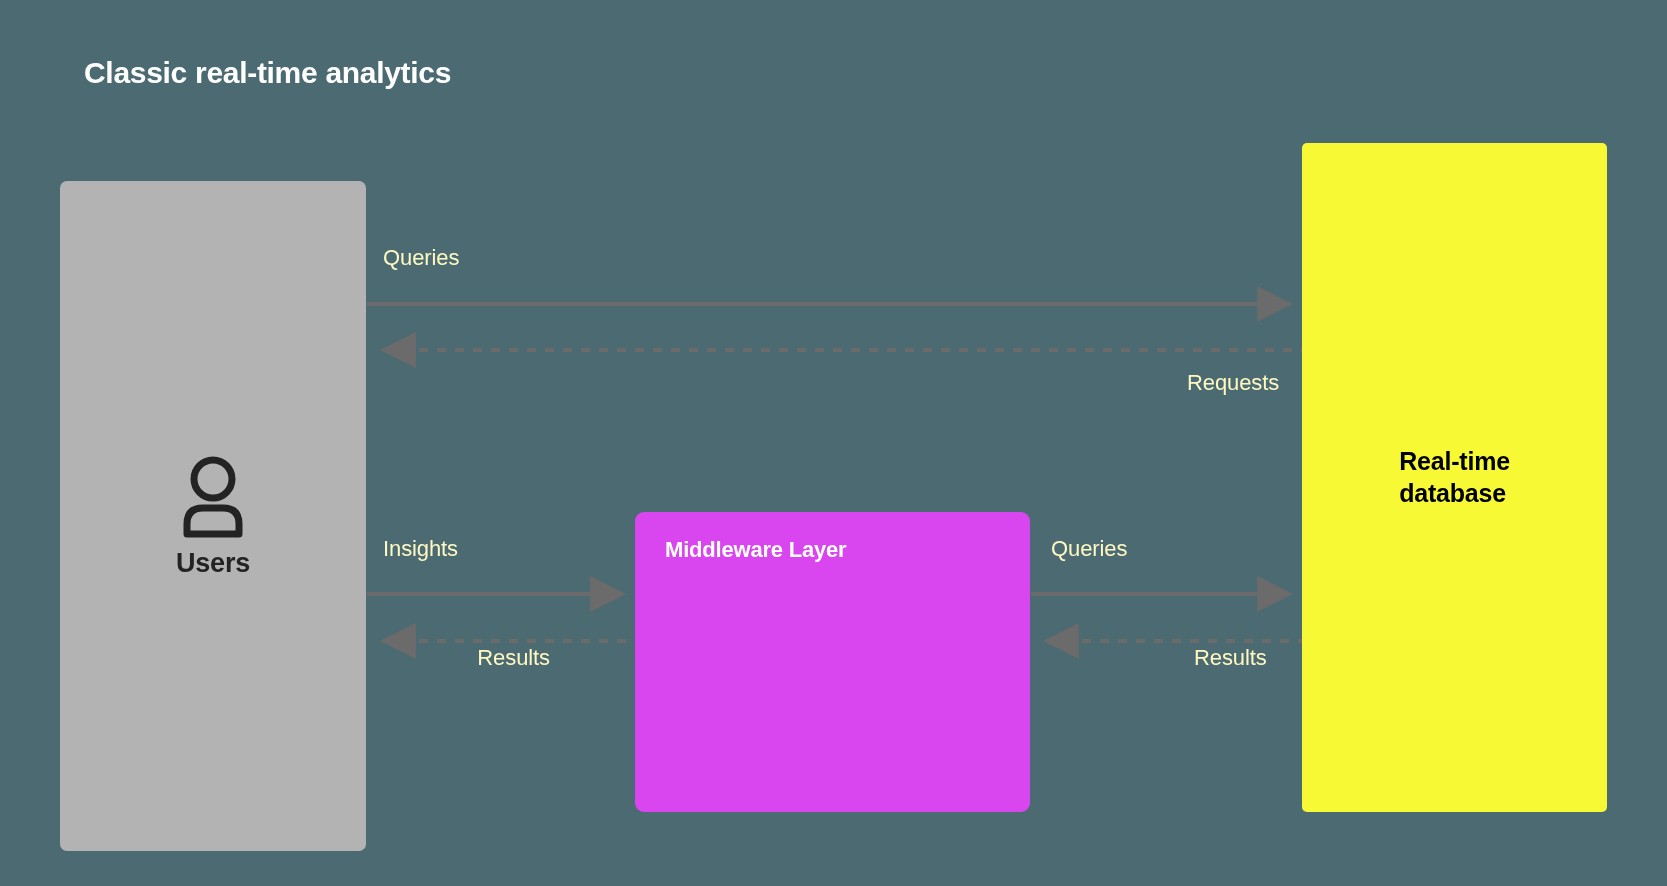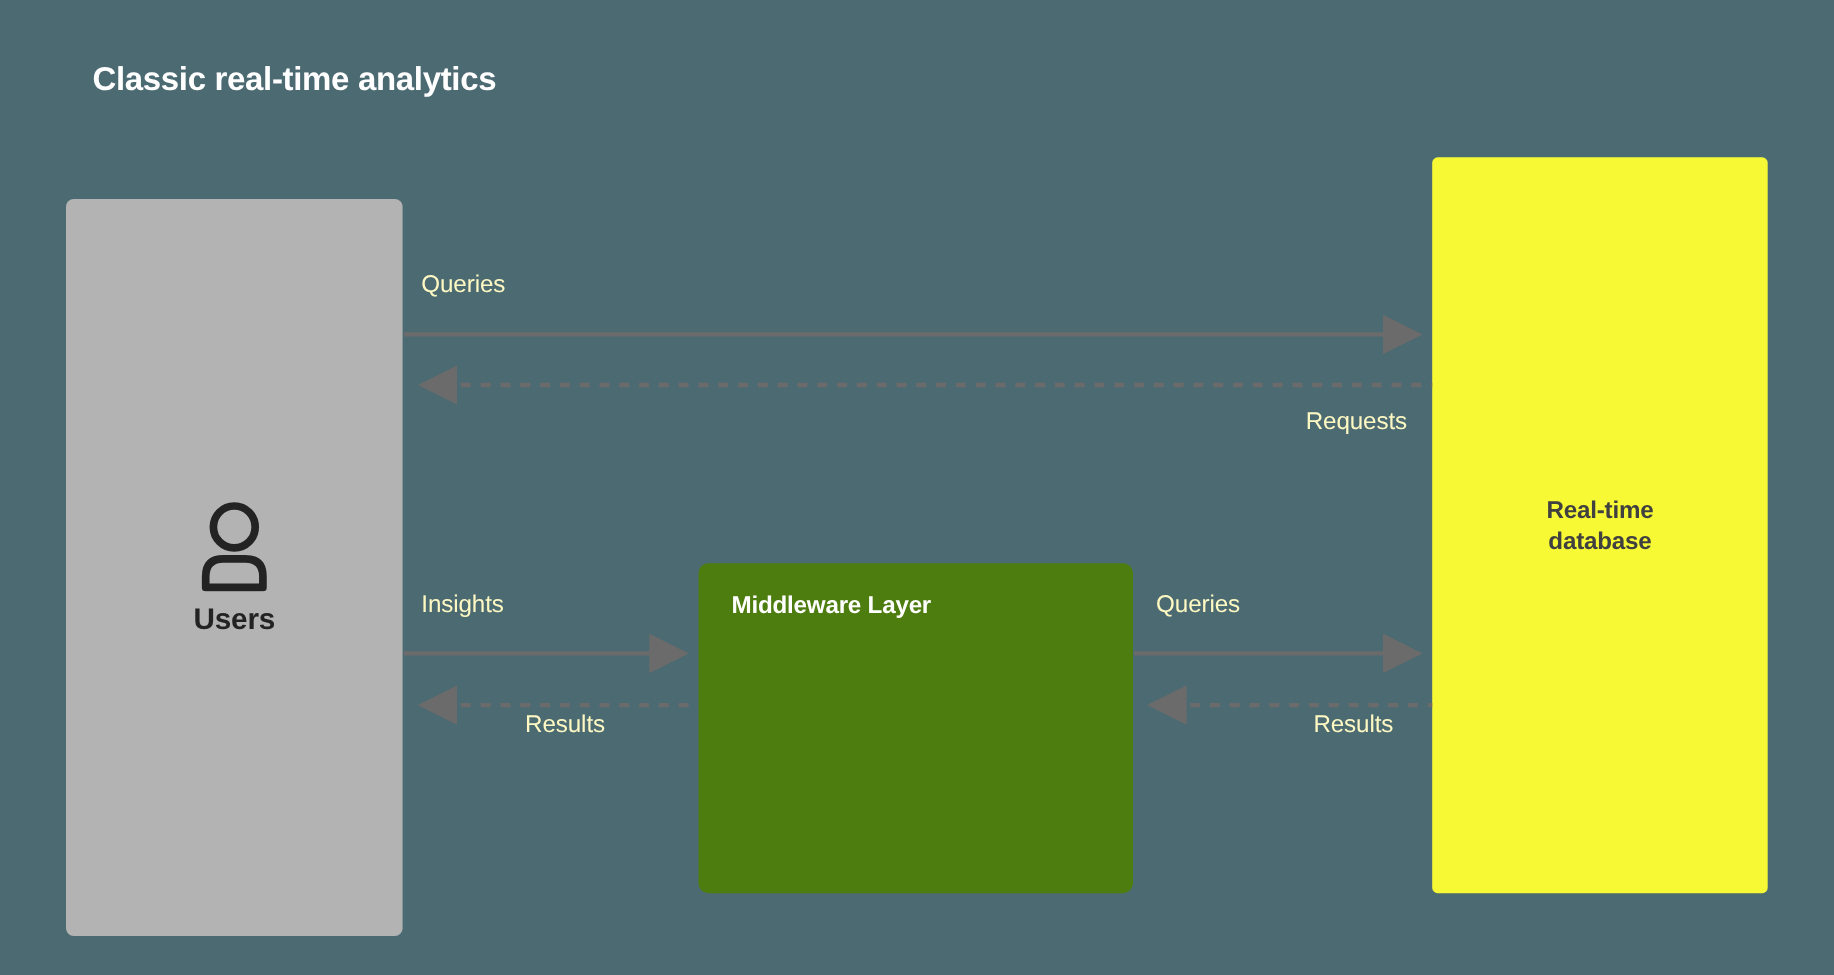--- a/index.html
+++ b/index.html
@@ -63,21 +63,21 @@
     color: #232323;
     letter-spacing: -0.2px;
     text-align: center;
   }
 
   #middleware-box {
     left: 635px;
     top: 512px;
     width: 395px;
     height: 300px;
-    background: #4d7c0f;
+    background: #d946ef;
     border-radius: 9px;
   }
   #middleware-label {
     position: absolute;
     left: 30px;
     top: 25px;
     font-size: 22px;
     font-weight: bold;
     color: #ffffff;
     letter-spacing: -0.2px;
@@ -89,24 +89,24 @@
     top: 143px;
     width: 305px;
     height: 669px;
     background: #f7f935;
     border-radius: 5px;
     display: flex;
     align-items: center;
     justify-content: center;
   }
   #database-label {
-    font-size: 22px;
+    font-size: 25px;
     font-weight: bold;
-    color: #404040;
-    text-align: center;
+    color: #000000;
+    text-align: left;
     line-height: 1.25;
     letter-spacing: -0.2px;
     padding: 0 12px;
   }
   #database-label .line {
     display: block;
   }
 
   
   #connectors {

